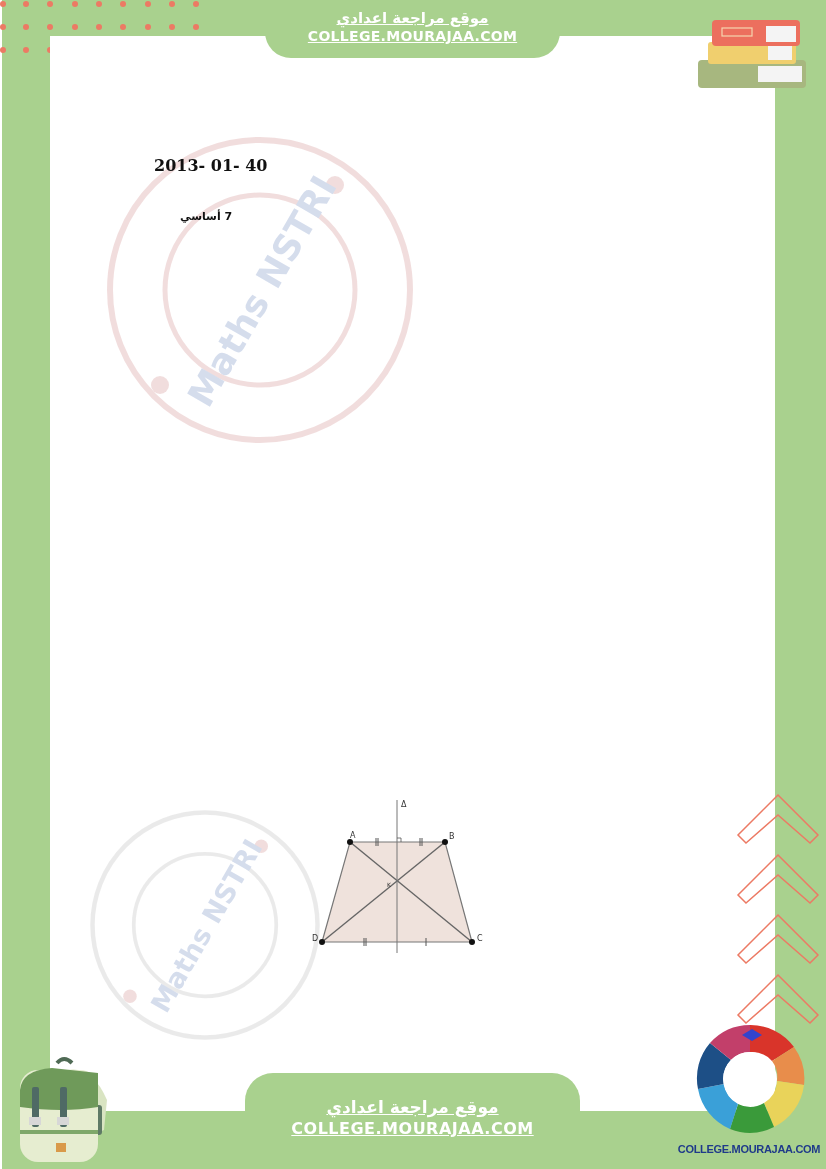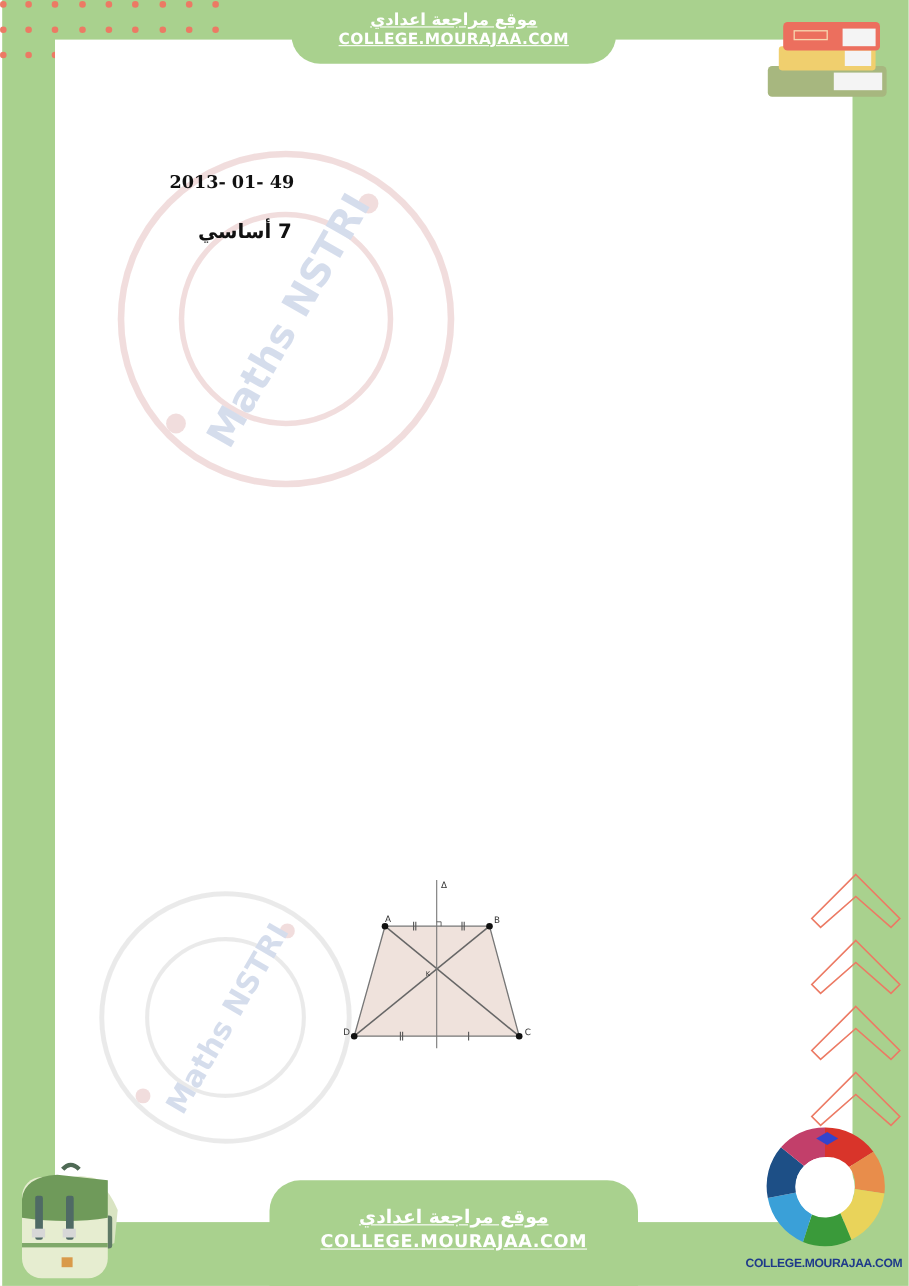--- a/index.html
+++ b/index.html
@@ -87,23 +87,23 @@
   <rect x="68" y="56" width="44" height="16" fill="#f4f4f4"></rect>
   <rect x="18" y="32" width="88" height="22" rx="3" fill="#f0cf6e"></rect>
   <rect x="78" y="36" width="24" height="14" fill="#f4f4f4"></rect>
   <rect x="22" y="10" width="88" height="26" rx="4" fill="#ec6f5e"></rect>
   <rect x="76" y="16" width="30" height="16" fill="#f4f4f4"></rect>
   <rect x="32" y="18" width="30" height="8" fill="none" stroke="#f6d6b0" stroke-width="1.2"></rect>
 </svg>
 
 <div class="doc">
 
-  <div class="row latin" style="left:154px;top:156px;font-size:16px;direction:ltr">2013- 01- 49</div>
+  <div class="row latin" style="left:154px;top:156px;font-size:16px;direction:ltr">2013- 01- 40</div>
 
-  <div class="row" style="left:180px;top:200px;font-size:18px">7 أساسي</div>
+  <div class="row" style="left:180px;top:210px;font-size:11px">7 أساسي</div>
 
 </div>
 
 <svg class="fig" viewBox="0 0 190 160">
   <polygon points="40,47 135,47 162,147 12,147" fill="#efe2dc" stroke="#777" stroke-width="1.2"></polygon>
   <line x1="40" y1="47" x2="162" y2="147" stroke="#666" stroke-width="1.4"></line>
   <line x1="135" y1="47" x2="12" y2="147" stroke="#666" stroke-width="1.4"></line>
   <line x1="87" y1="5" x2="87" y2="158" stroke="#777" stroke-width="1"></line>
   <polyline points="87,43 91,43 91,47" fill="none" stroke="#555" stroke-width="0.8"></polyline>
   <line x1="66" y1="43" x2="66" y2="51" stroke="#555" stroke-width="1"></line>

